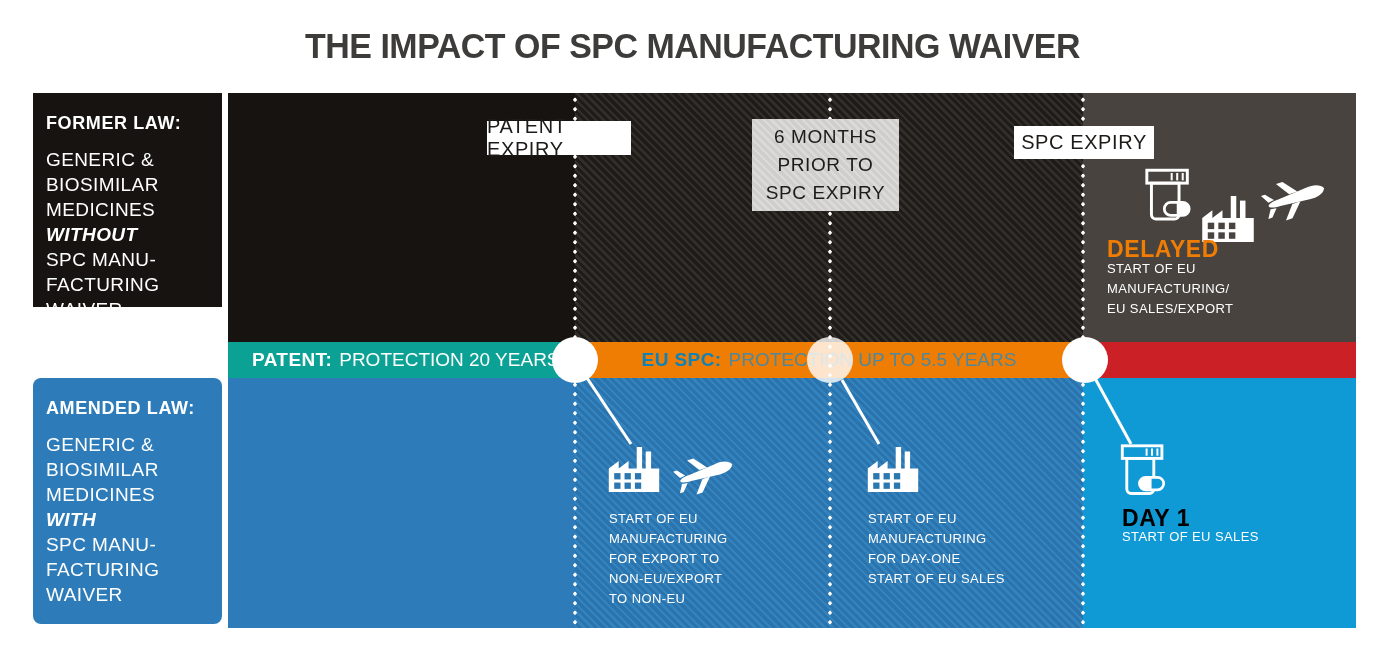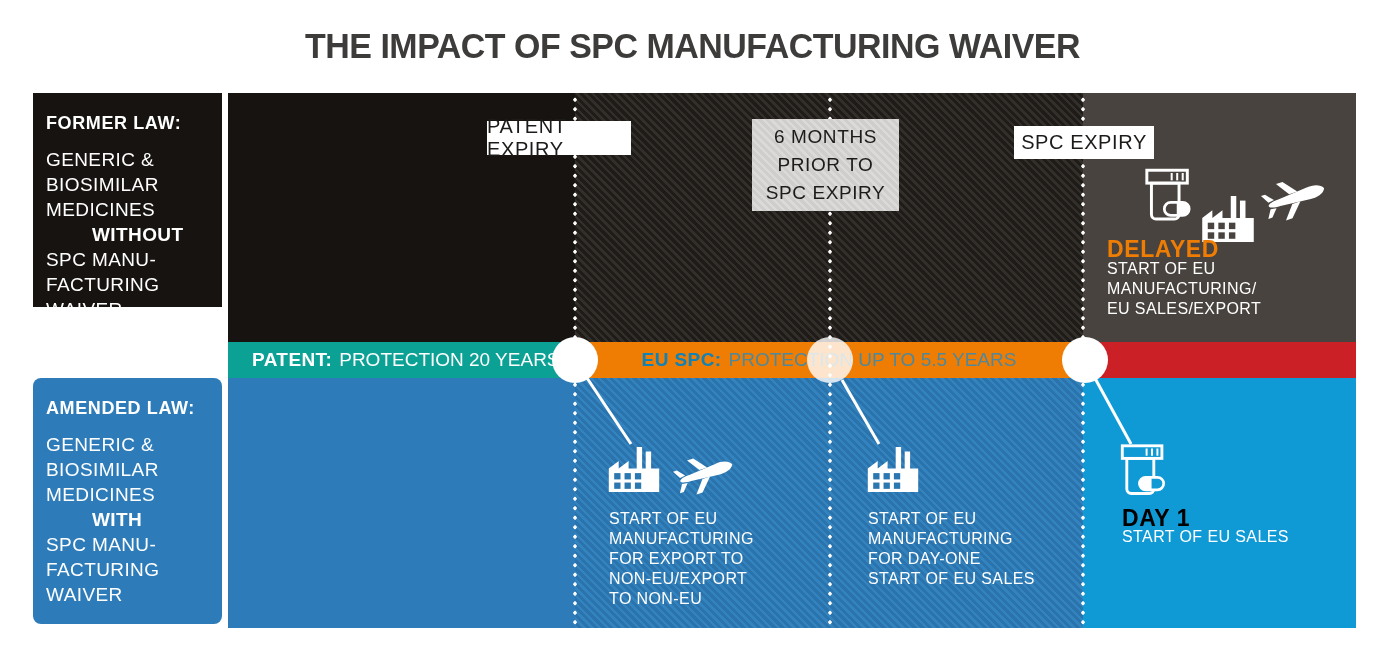--- a/index.html
+++ b/index.html
@@ -14,21 +14,21 @@
     top:26px;left:0;width:1385px;text-align:center;
     font-size:35px;font-weight:bold;color:#3d3c3b;letter-spacing:-0.5px;
     transform:scaleX(0.97);
   }
 
   
   .side-box{width:189px;color:#ffffff;box-sizing:border-box;padding:20px 12px 0 13px;}
   .side-box .heading{font-size:18px;font-weight:bold;letter-spacing:0.6px;}
   .side-box .lines{margin-top:13px;}
   .side-box .lines span{display:block;font-size:19px;font-weight:400;line-height:25px;letter-spacing:0.4px;}
-  .side-box .lines span.em{font-weight:bold;margin-left:46px;}
+  .side-box .lines span.em{font-weight:bold;font-style:italic;}
   .box-former{left:33px;top:93px;height:214px;background:#171310;}
   .box-amended{left:33px;top:378px;height:246px;background:#2d7cb9;border-radius:8px;}
 
   
   .seg-black{left:228px;top:93px;width:347px;height:249px;background:#171310;}
   .seg-hatch-dark{left:575px;top:93px;width:508px;height:249px;
     background:repeating-linear-gradient(45deg,#322e2a 0 2.5px,#1e1b18 2.5px 5.5px);}
   .seg-gray{left:1083px;top:93px;width:273px;height:249px;background:#48433e;}
 
   
@@ -67,21 +67,21 @@
   .tag-spc{left:1014px;top:126px;width:140px;height:33px;background:#ffffff;font-size:20px;}
 
   
   .marker{width:46px;height:46px;border-radius:50%;background:#ffffff;z-index:8;}
   .m1{left:552px;top:337px;} .m2{left:807px;top:337px;background:rgba(255,255,255,0.8);} .m3{left:1062px;top:337px;}
   .pointer-svg{left:0;top:0;z-index:6;pointer-events:none;}
 
   
   .icon{z-index:6;}
   .cap-lines{z-index:6;color:#ffffff;}
-  .cap-lines span{display:block;font-size:16px;line-height:20px;letter-spacing:0.4px;}
+  .cap-lines span{display:block;font-size:13px;line-height:20px;letter-spacing:0.4px;}
   .emph{z-index:6;font-weight:bold;font-size:23px;letter-spacing:0.6px;}
   .emph-delayed{left:1107px;top:236px;color:#ef7d04;}
   .former-cap{left:1107px;top:259px;}
   .cap-export{left:609px;top:509px;}
   .cap-dayone-mfg{left:868px;top:509px;}
   .emph-day1{left:1122px;top:505px;color:#000000;}
   .cap-dayone-sales{left:1122px;top:527px;}
 </style>
 </head>
 <body>

